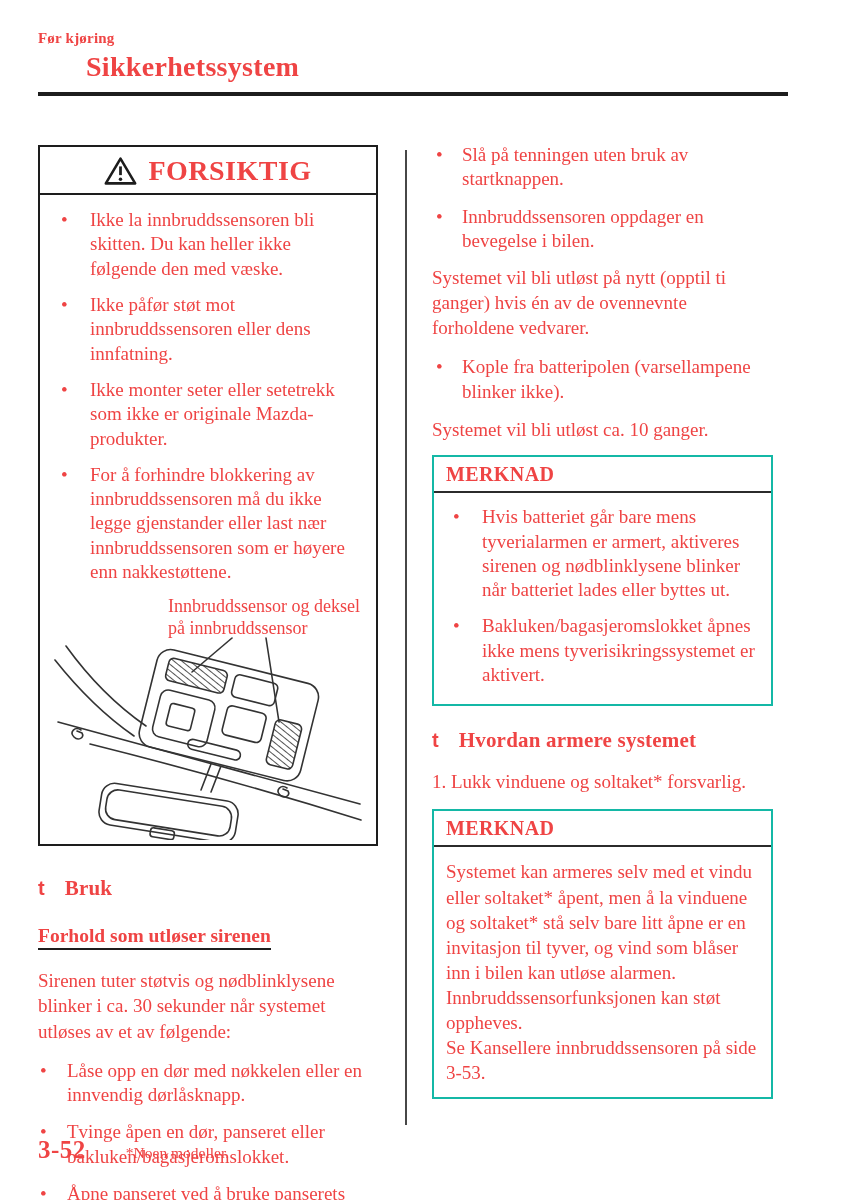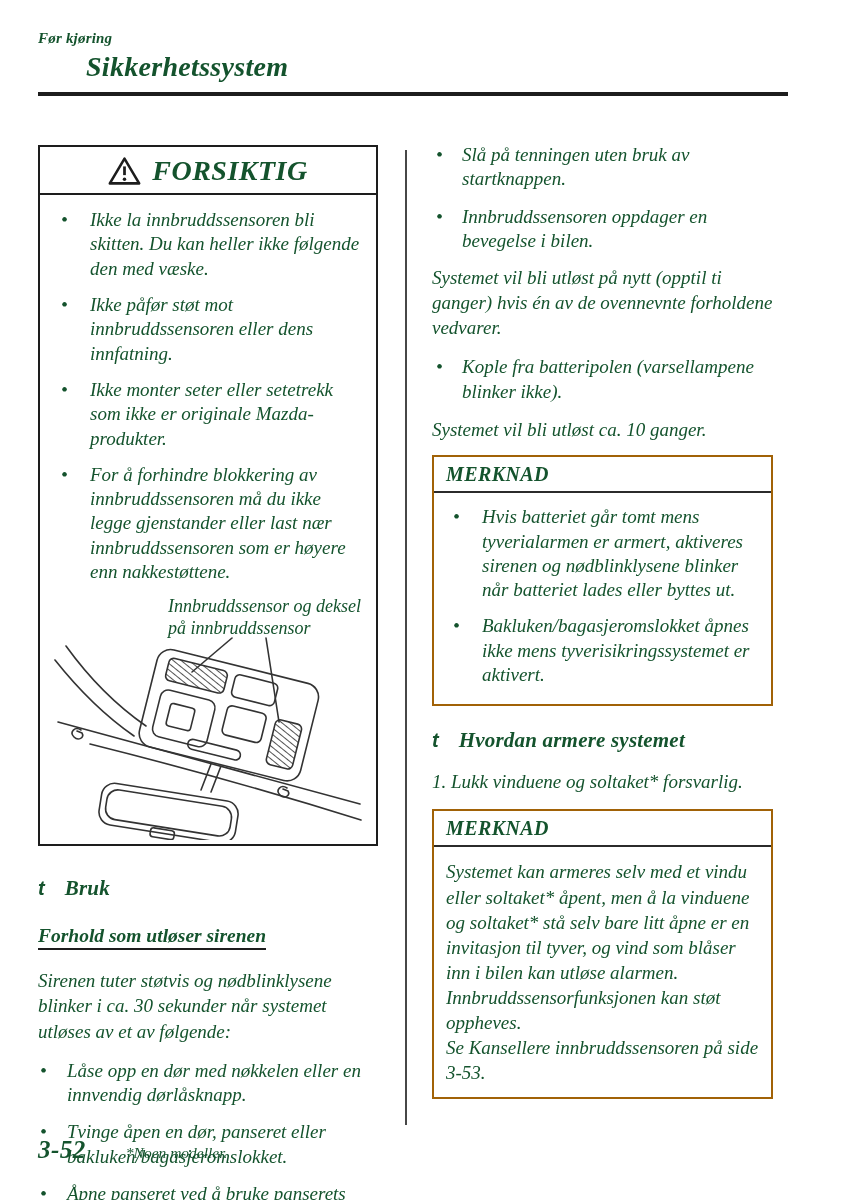--- a/index.html
+++ b/index.html
@@ -1,21 +1,20 @@
 <!DOCTYPE html>
 <html><head>
 <meta charset="utf-8">
 <style>
   html,body { margin:0; padding:0; background:#e8e8e8; }
   .page {
     position:relative; width:845px; height:1200px; margin:0 auto;
-    background:#ffffff; color:#14532d;
+    background:#ffffff; color:#ef4444;
     font-family:"Liberation Serif","DejaVu Serif",serif;
     overflow:hidden;
-    font-style:italic;
   }
   
   .header { position:absolute; left:38px; top:30px; width:750px; }
   .eyebrow { font-weight:700; font-size:15px; letter-spacing:.2px; }
   .ptitle  { font-weight:700; font-size:28px; margin-top:4px; letter-spacing:.3px;margin-left:48px; }
   .rule    { height:4px; background:#1d1d1d; margin-top:9px; }
 
   
   .col-left  { position:absolute; left:38px;  top:145px; width:340px; }
   .col-right { position:absolute; left:432px; top:143px; width:341px; }
@@ -44,21 +43,21 @@
   .sec-marker { font-size:20px; font-family:"Liberation Sans",sans-serif; }
   .sec-title  { font-size:21px; margin-left:20px; letter-spacing:.2px; }
 
   .subhead { margin-top:24px; font-weight:700; font-size:19.5px; }
   .subhead-inner { display:inline-block; border-bottom:2.5px solid #1d1d1d; padding-bottom:1px; }
 
   .para { margin-top:14px; font-size:19px; line-height:1.32; }
   .blist { margin-top:15px; }
 
   
-  .nbox { border:2px solid #a16207; margin-top:13px; }
+  .nbox { border:2px solid #14b8a6; margin-top:13px; }
   .nbox-head { font-weight:700; font-size:20px; letter-spacing:.4px;
                padding:6px 12px 5px; border-bottom:2px solid #2b2b2b; }
   .nbox-body { padding:12px 12px 5px; }
   .nbox-body .para:first-child { margin-top:0; }
   .nbox-body .para { margin-top:0; }
 
   .step { margin-top:16px; font-size:19px; line-height:1.32; }
 
   
   .footer { position:absolute; left:38px; top:1136px; display:flex; align-items:baseline; gap:40px; }
@@ -205,21 +204,21 @@
       <span class="b-text">Kople fra batteripolen (varsellampene blinker ikke).</span>
     </div>
 
     <div class="para" style="margin-top:13px">Systemet vil bli utløst ca. 10 ganger.</div>
 
     <section class="nbox">
       <div class="nbox-head">MERKNAD</div>
       <div class="nbox-body">
         <div class="b-item">
           <span class="b-marker">•</span>
-          <span class="b-text">Hvis batteriet går tomt mens tyverialarmen er armert, aktiveres sirenen og nødblinklysene blinker når batteriet lades eller byttes ut.</span>
+          <span class="b-text">Hvis batteriet går bare mens tyverialarmen er armert, aktiveres sirenen og nødblinklysene blinker når batteriet lades eller byttes ut.</span>
         </div>
         <div class="b-item">
           <span class="b-marker">•</span>
           <span class="b-text">Bakluken/bagasjeromslokket åpnes ikke mens tyverisikringssystemet er aktivert.</span>
         </div>
       </div>
     </section>
 
     <div class="sec-head" style="margin-top:22px">
       <span class="sec-marker">t</span>

